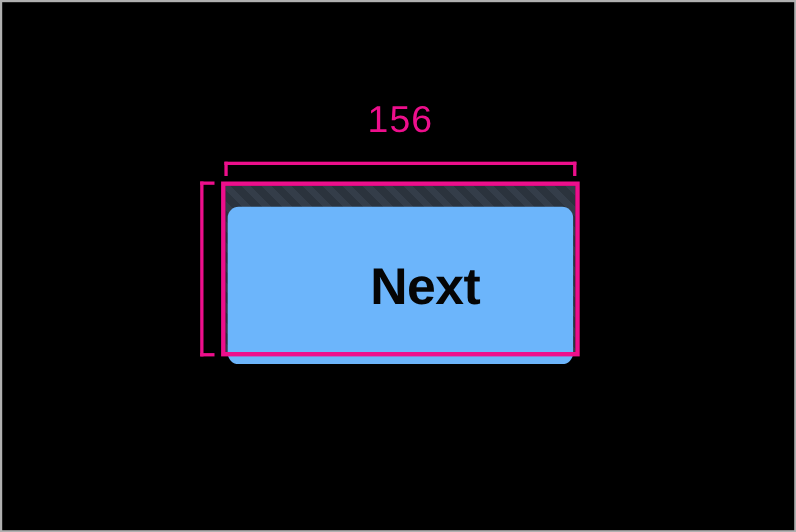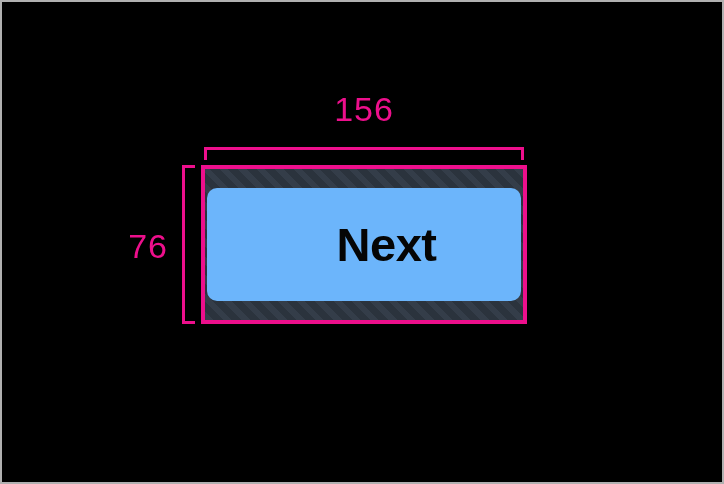--- a/index.html
+++ b/index.html
@@ -49,21 +49,21 @@
         #2b333d 13px
     );
   }
 
   
   .ui-button {
     position: absolute;
     left: 205px;
     top: 186px;
     width: 314px;
-    height: 113px;
+    height: 143px;
     background: #6CB5FB;
     border-radius: 10px;
     display: flex;
     align-items: center;
     justify-content: center;
     box-sizing: border-box;
     color: #050505;
     font-size: 47px;
     font-weight: bold;
     font-family: "Liberation Sans", sans-serif;
@@ -124,21 +124,20 @@
 </style>
 </head>
 <body>
 
 <div id="screen" style="--accent: #ED0F8C; background: rgb(0, 0, 0); border-color: rgb(176, 176, 176);">
 
   <div class="dim-top-label">156</div>
 
   <div class="dim-top-bracket"></div>
 
-  <div class="dim-left-label">76</div>
 
   <div class="dim-left-bracket"></div>
 
   <div class="hatch-region"></div>
 
   <div class="ui-button" style="background: rgb(108, 181, 251); color: rgb(5, 5, 5);">Next</div>
 
   <div class="measure-rect"></div>
 
 </div>

